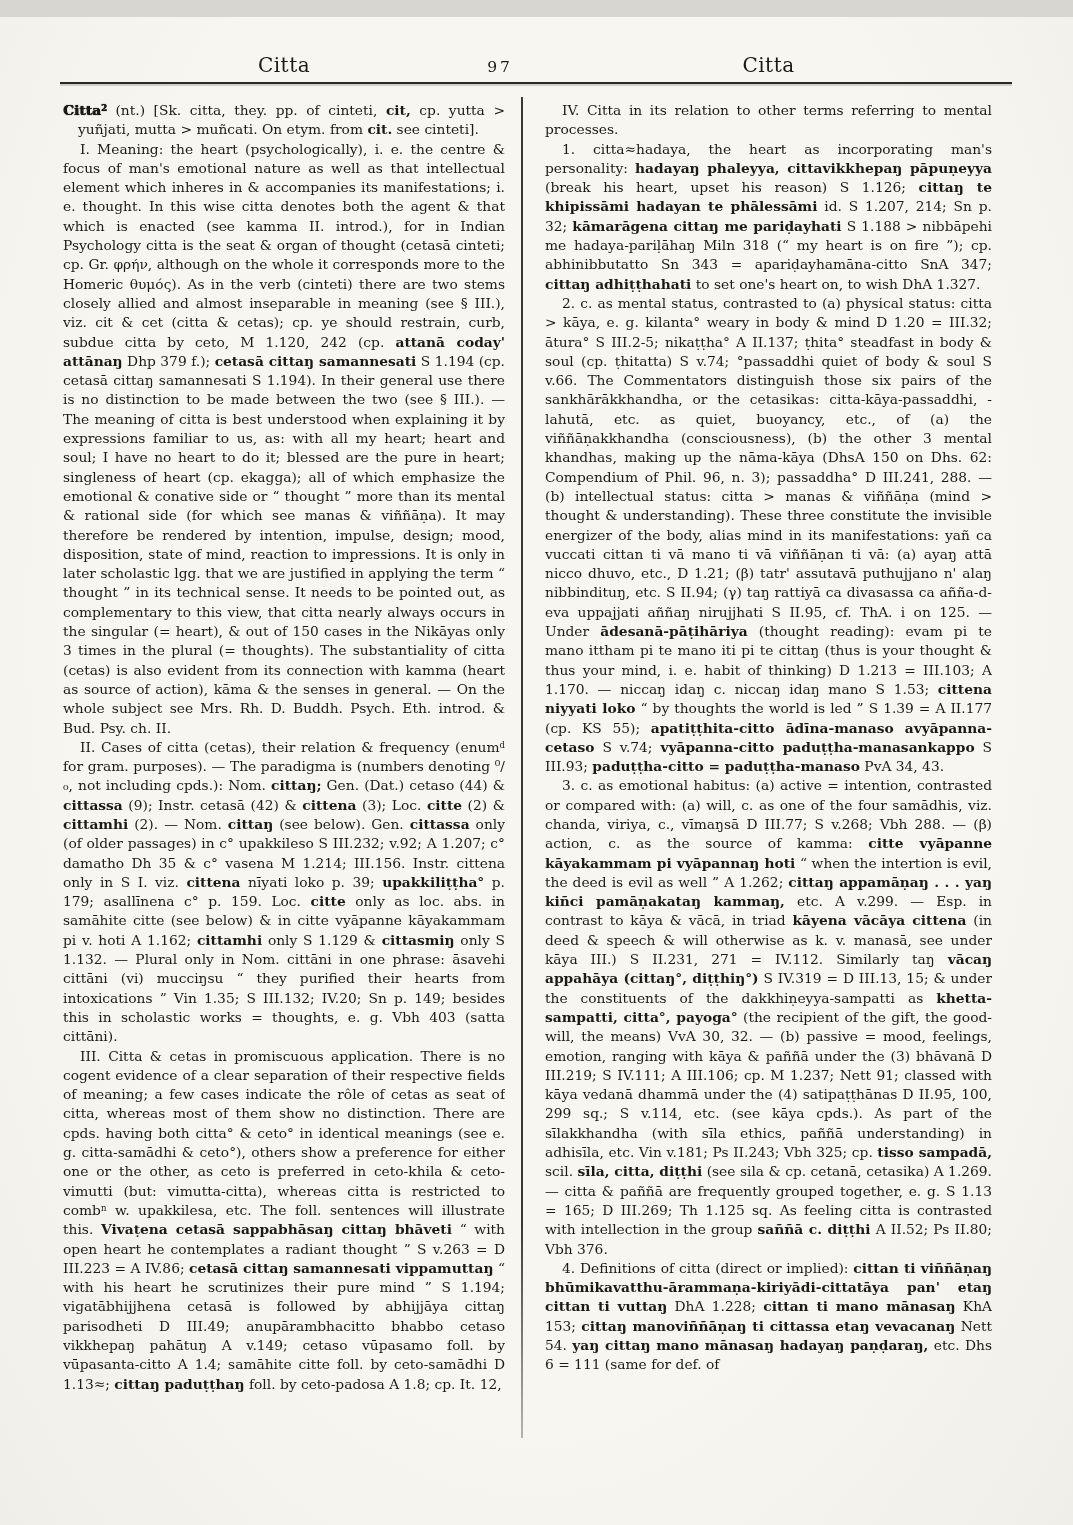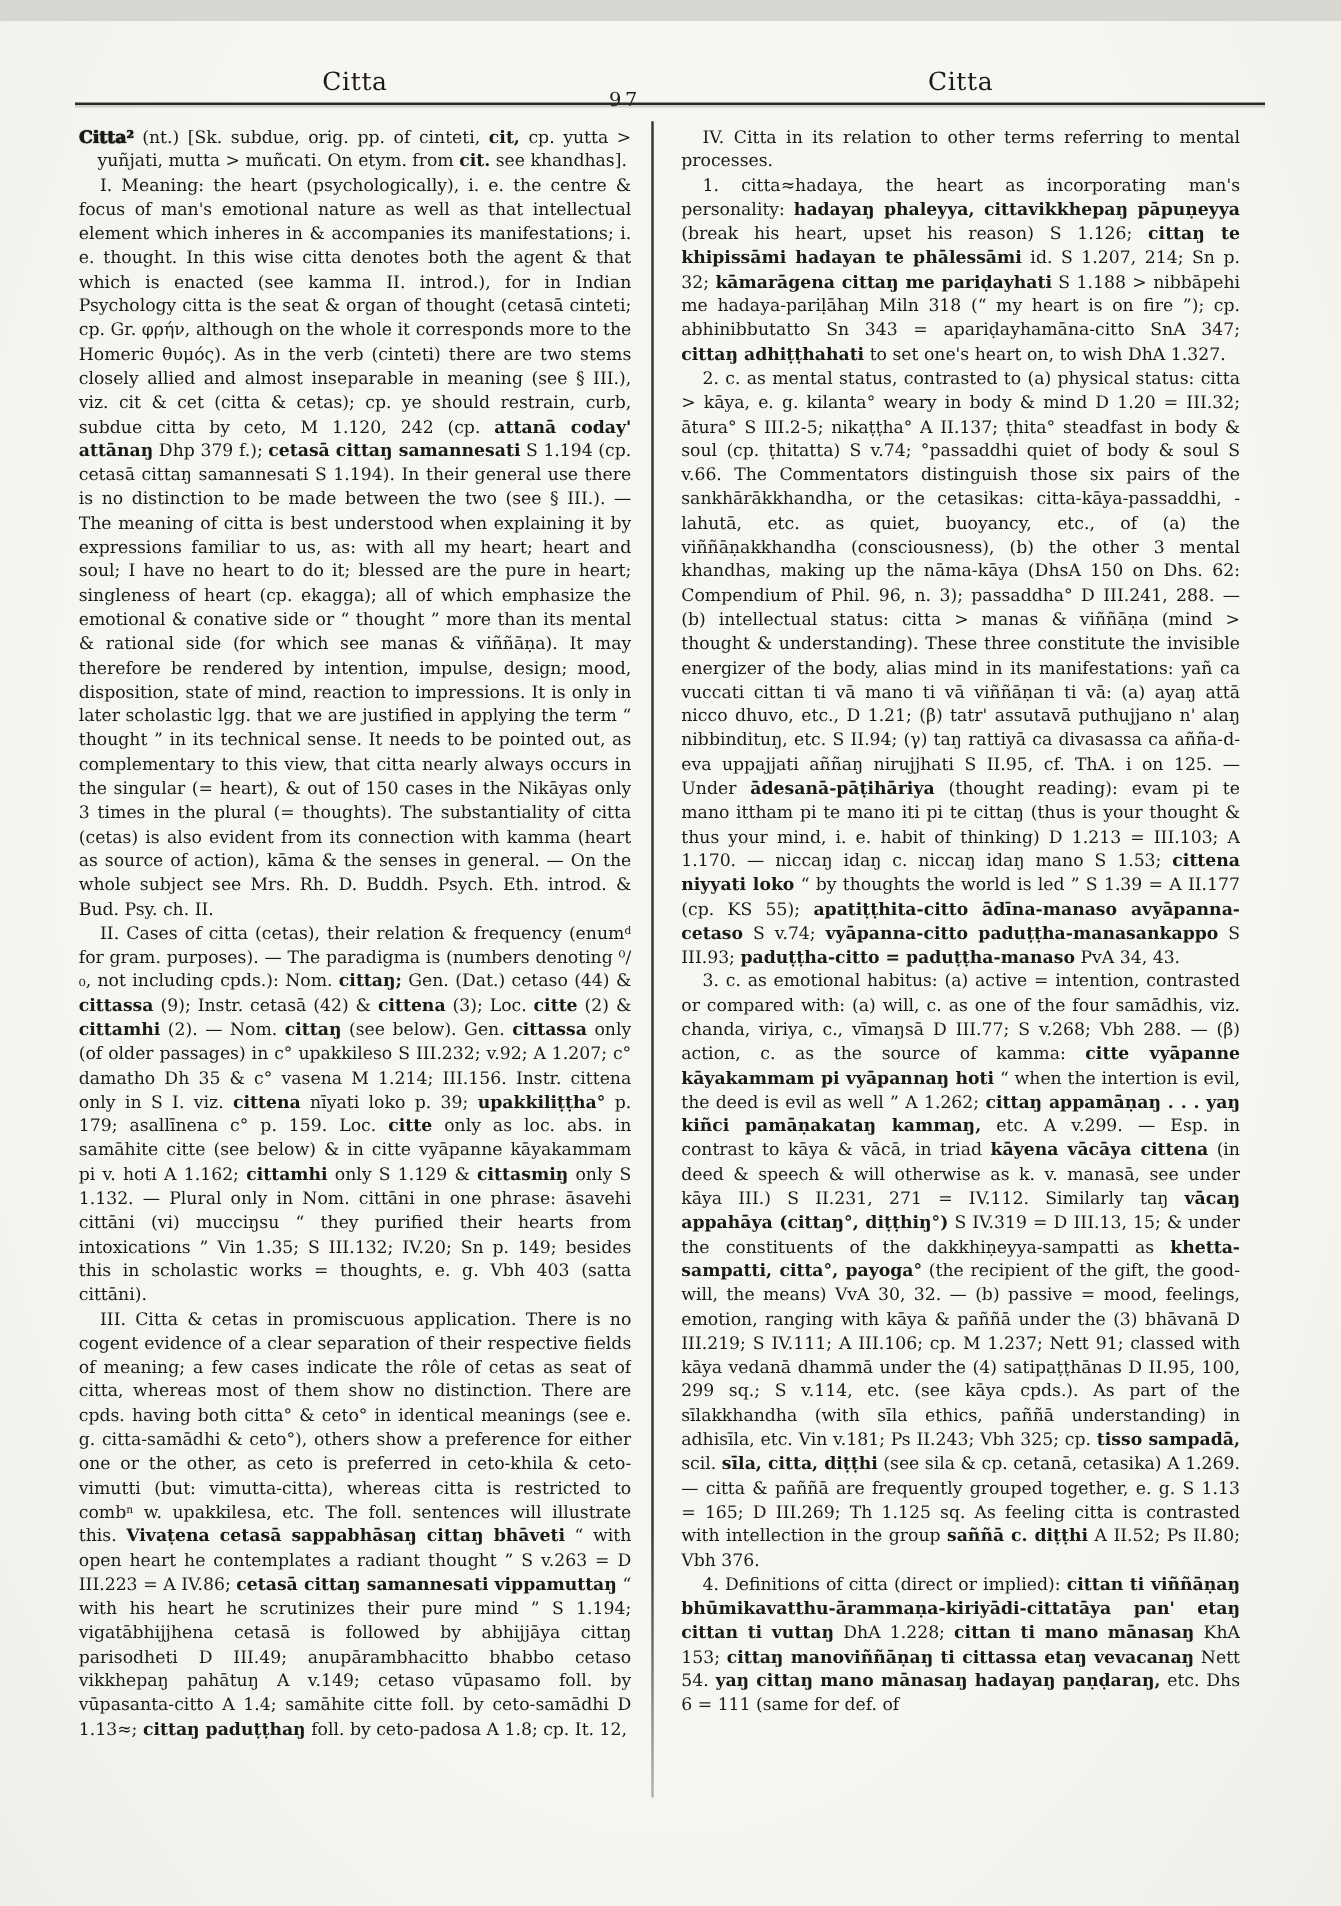--- a/index.html
+++ b/index.html
@@ -14,21 +14,21 @@
     font-family:"DejaVu Serif","Liberation Serif",serif;
     color:#1c1a17;
   }
   .running-head{
     position:absolute;top:36px;height:26px;
     font-size:20px;letter-spacing:.5px;text-align:center;
   }
   .head-left{left:63px;width:442px;}
   .head-right{left:545px;width:447px;}
   .page-number{
-    position:absolute;top:54px;left:400px;width:200px;
+    position:absolute;top:41px;left:400px;width:200px;
     font-size:15.5px;letter-spacing:3px;text-align:center;
   }
   .head-rule{
     position:absolute;top:65px;left:60px;width:952px;height:2px;
     background:#2b2925;
     box-shadow:0 2px 0 rgba(43,41,37,.18);
   }
   .col-divider{
     position:absolute;top:80px;left:521px;width:2px;height:1341px;
     background:linear-gradient(#3a3834 84%, rgba(58,56,52,.35));
@@ -56,21 +56,21 @@
 <body>
 
 <div class="page" style="color: rgb(28, 26, 23);">
   <div class="running-head head-left">Citta</div>
   <div class="page-number">97</div>
   <div class="running-head head-right">Citta</div>
   <div class="head-rule"></div>
   <div class="col-divider"></div>
   <div class="columns">
     <div class="col col-left">
-        <div class="para hang"><span class="bsmudge">Citta</span><span class="bsmudge sup">2</span><span> (nt.) [Sk. subdue, orig. pp. of cinteti, </span><span class="b">cit,</span><span> cp. yutta &gt; yuñjati, mutta &gt; muñcati.  On etym. from </span><span class="b">cit.</span><span> see khandhas].</span></div>
+        <div class="para hang"><span class="bsmudge">Citta</span><span class="bsmudge sup">2</span><span> (nt.) [Sk. citta, they. pp. of cinteti, </span><span class="b">cit,</span><span> cp. yutta &gt; yuñjati, mutta &gt; muñcati.  On etym. from </span><span class="b">cit.</span><span> see cinteti].</span></div>
         <div class="para"><span>I. </span><span class="i">Meaning</span><span>: the heart (psychologically), i. e. the centre &amp; focus of man's emotional nature as well as that intellectual element which inheres in &amp; accompanies its manifestations; i. e. thought.  In this wise citta denotes both the agent &amp; that which is enacted (see kamma II. introd.), for in Indian Psychology citta is the seat &amp; organ of thought (cetasā cinteti; cp. Gr. φρήν, although on the whole it corresponds more to the Homeric θυμός).  As in the verb (cinteti) there are two stems closely allied and almost inseparable in meaning (see § III.), viz. cit &amp; cet (citta &amp; cetas); cp. ye should restrain, curb, subdue citta by ceto, M 1.120, 242 (cp. </span><span class="b">attanā coday' attānaŋ</span><span> Dhp 379 f.); </span><span class="b">cetasā cittaŋ samannesati</span><span> S 1.194 (cp. cetasā cittaŋ samannesati S 1.194).  In their general use there is no distinction to be made between the two (see § III.). — The meaning of citta is best understood when explaining it by expressions familiar to us, as: with all my heart; heart and soul; I have no heart to do it; blessed are the pure in heart; singleness of heart (cp. ekagga); all of which emphasize the emotional &amp; conative side or “ thought ” more than its mental &amp; rational side (for which see manas &amp; viññāṇa).  It may therefore be rendered by intention, impulse, design; mood, disposition, state of mind, reaction to impressions.  It is only in later scholastic lgg. that we are justified in applying the term “ thought ” in its technical sense.  It needs to be pointed out, as complementary to this view, that citta nearly always occurs in the singular (= heart), &amp; out of 150 cases in the Nikāyas only 3 times in the plural (= thoughts).  The substantiality of citta (cetas) is also evident from its connection with kamma (heart as source of action), kāma &amp; the senses in general. — On the whole subject see Mrs. Rh. D. </span><span class="i">Buddh. Psych. Eth.</span><span> introd. &amp; </span><span class="i">Bud. Psy.</span><span> ch. II.</span></div>
         <div class="para"><span>II. </span><span class="i">Cases of citta</span><span> (cetas), their relation &amp; frequency (enum</span><span class="sup">d</span><span> for gram. purposes). — The paradigma is (numbers denoting ⁰/₀, not including cpds.): Nom. </span><span class="b">cittaŋ;</span><span> Gen. (Dat.) cetaso (44) &amp; </span><span class="b">cittassa</span><span> (9); Instr. cetasā (42) &amp; </span><span class="b">cittena</span><span> (3); Loc. </span><span class="b">citte</span><span> (2) &amp; </span><span class="b">cittamhi</span><span> (2). — Nom. </span><span class="b">cittaŋ</span><span> (see below).  Gen. </span><span class="b">cittassa</span><span> only (of older passages) in c° upakkileso S III.232; v.92; A 1.207; c° damatho Dh 35 &amp; c° vasena M 1.214; III.156. Instr. cittena only in S I. viz. </span><span class="b">cittena</span><span> nīyati loko p. 39; </span><span class="b">upakkiliṭṭha°</span><span> p. 179; asallīnena c° p. 159.  Loc. </span><span class="b">citte</span><span> only as loc. abs. in samāhite citte (see below) &amp; in citte vyāpanne kāyakammam pi v. hoti A 1.162; </span><span class="b">cittamhi</span><span> only S 1.129 &amp; </span><span class="b">cittasmiŋ</span><span> only S 1.132. — Plural only in Nom. cittāni in one phrase: āsavehi cittāni (vi) mucciŋsu “ they purified their hearts from intoxications ” Vin 1.35; S III.132; IV.20; Sn p. 149; besides this in scholastic works = thoughts, e. g. Vbh 403 (satta cittāni).</span></div>
         <div class="para"><span>III. </span><span class="i">Citta &amp; cetas</span><span> in promiscuous application.  There is no cogent evidence of a clear separation of their respective fields of meaning; a few cases indicate the rôle of cetas as seat of citta, whereas most of them show no distinction.  There are cpds. having both citta° &amp; ceto° in identical meanings (see e. g. citta-samādhi &amp; ceto°), others show a preference for either one or the other, as ceto is preferred in ceto-khila &amp; ceto-vimutti (but: vimutta-citta), whereas citta is restricted to comb</span><span class="sup">n</span><span> w. upakkilesa, etc.  The foll. sentences will illustrate this.  </span><span class="b">Vivaṭena cetasā sappabhāsaŋ cittaŋ bhāveti</span><span> “ with open heart he contemplates a radiant thought ” S v.263 = D III.223 = A IV.86; </span><span class="b">cetasā cittaŋ samannesati vippamuttaŋ</span><span> “ with his heart he scrutinizes their pure mind ” S 1.194; vigatābhijjhena cetasā is followed by abhijjāya cittaŋ parisodheti D III.49; anupārambhacitto bhabbo cetaso vikkhepaŋ pahātuŋ A v.149; cetaso vūpasamo foll. by vūpasanta-citto A 1.4; samāhite citte foll. by ceto-samādhi D 1.13≈; </span><span class="b">cittaŋ paduṭṭhaŋ</span><span> foll. by ceto-padosa A 1.8; cp. It. 12,</span></div>
       </div>
     <div class="col col-right">
         <div class="para"><span>IV. </span><span class="i">Citta in its relation to other terms</span><span> referring to mental processes.</span></div>
         <div class="para"><span>1. citta≈hadaya, the heart as incorporating man's personality: </span><span class="b">hadayaŋ phaleyya, cittavikkhepaŋ pāpuṇeyya</span><span> (break his heart, upset his reason) S 1.126; </span><span class="b">cittaŋ te khipissāmi hadayan te phālessāmi</span><span> id. S 1.207, 214; Sn p. 32; </span><span class="b">kāmarāgena cittaŋ me pariḍayhati</span><span> S 1.188 &gt; nibbāpehi me hadaya-pariḷāhaŋ Miln 318 (“ my heart is on fire ”); cp. abhinibbutatto Sn 343 = apariḍayhamāna-citto SnA 347; </span><span class="b">cittaŋ adhiṭṭhahati</span><span> to set one's heart on, to wish DhA 1.327.</span></div>
         <div class="para"><span>2. c. as </span><span class="i">mental status</span><span>, contrasted to (a) </span><span class="i">physical</span><span> status: citta &gt; kāya, e. g. kilanta° weary in body &amp; mind D 1.20 = III.32; ātura° S III.2-5; nikaṭṭha° A II.137; ṭhita° steadfast in body &amp; soul (cp. ṭhitatta) S v.74; °passaddhi quiet of body &amp; soul S v.66.  The Commentators distinguish those six pairs of the sankhārākkhandha, or the cetasikas: citta-kāya-passaddhi, -lahutā, etc. as quiet, buoyancy, etc., of (a) the viññāṇakkhandha (consciousness), (b) the other 3 mental khandhas, making up the nāma-kāya (DhsA 150 on Dhs. 62: </span><span class="i">Compendium of Phil.</span><span> 96, </span><span class="i">n.</span><span> 3); passaddha° D III.241, 288. — (b) </span><span class="i">intellectual</span><span> status: citta &gt; manas &amp; viññāṇa (mind &gt; thought &amp; understanding).  These three constitute the invisible energizer of the body, alias mind in its manifestations: yañ ca vuccati cittan ti vā mano ti vā viññāṇan ti vā: (</span><span class="i">a</span><span>) ayaŋ attā nicco dhuvo, etc., D 1.21; (β) tatr' assutavā puthujjano n' alaŋ nibbindituŋ, etc. S II.94; (γ) taŋ rattiyā ca divasassa ca añña-d-eva uppajjati aññaŋ nirujjhati S II.95, cf. ThA. i on 125. — Under </span><span class="b">ādesanā-pāṭihāriya</span><span> (thought reading): evam pi te mano ittham pi te mano iti pi te cittaŋ (thus is your thought &amp; thus your mind, i. e. habit of thinking) D 1.213 = III.103; A 1.170. — niccaŋ idaŋ c. niccaŋ idaŋ mano S 1.53; </span><span class="b">cittena niyyati loko</span><span> “ by thoughts the world is led ” S 1.39 = A II.177 (cp. KS 55); </span><span class="b">apatiṭṭhita-citto ādīna-manaso avyāpanna-cetaso</span><span> S v.74; </span><span class="b">vyāpanna-citto paduṭṭha-manasankappo</span><span> S III.93; </span><span class="b">paduṭṭha-citto = paduṭṭha-manaso</span><span> PvA 34, 43.</span></div>
         <div class="para"><span>3. c. as </span><span class="i">emotional habitus</span><span>: (a) </span><span class="i">active</span><span> = intention, contrasted or compared with: (</span><span class="i">a</span><span>) will, c. as one of the four samādhis, viz. chanda, viriya, c., vīmaŋsā D III.77; S v.268; Vbh 288. — (β) action, c. as the source of kamma: </span><span class="b">citte vyāpanne kāyakammam pi vyāpannaŋ hoti</span><span> “ when the intertion is evil, the deed is evil as well ” A 1.262; </span><span class="b">cittaŋ appamāṇaŋ . . . yaŋ kiñci pamāṇakataŋ kammaŋ,</span><span> etc. A v.299. — Esp. in contrast to kāya &amp; vācā, in triad </span><span class="b">kāyena vācāya cittena</span><span> (in deed &amp; speech &amp; will otherwise as k. v. manasā, see under kāya III.) S II.231, 271 = IV.112.  Similarly taŋ </span><span class="b">vācaŋ appahāya (cittaŋ°, diṭṭhiŋ°)</span><span> S IV.319 = D III.13, 15; &amp; under the constituents of the dakkhiṇeyya-sampatti as </span><span class="b">khetta-sampatti, citta°, payoga°</span><span> (the recipient of the gift, the good-will, the means) VvA 30, 32. — (b) </span><span class="i">passive</span><span> = mood, feelings, emotion, ranging with kāya &amp; paññā under the (3) bhāvanā D III.219; S IV.111; A III.106; cp. M 1.237; Nett 91; classed with kāya vedanā dhammā under the (4) satipaṭṭhānas D II.95, 100, 299 sq.; S v.114, etc. (see kāya cpds.).  As part of the sīlakkhandha (with sīla ethics, paññā understanding) in adhisīla, etc. Vin v.181; Ps II.243; Vbh 325; cp. </span><span class="b">tisso sampadā,</span><span> scil. </span><span class="b">sīla, citta, diṭṭhi</span><span> (see sila &amp; cp. cetanā, cetasika) A 1.269. — citta &amp; paññā are frequently grouped together, e. g. S 1.13 = 165; D III.269; Th 1.125 sq.  As feeling citta is contrasted with intellection in the group </span><span class="b">saññā c. diṭṭhi</span><span> A II.52; Ps II.80; Vbh 376.</span></div>
         <div class="para"><span>4. </span><span class="i">Definitions of citta</span><span> (direct or implied): </span><span class="b">cittan ti viññāṇaŋ bhūmikavatthu-ārammaṇa-kiriyādi-cittatāya pan' etaŋ cittan ti vuttaŋ</span><span> DhA 1.228; </span><span class="b">cittan ti mano mānasaŋ</span><span> KhA 153; </span><span class="b">cittaŋ manoviññāṇaŋ ti cittassa etaŋ vevacanaŋ</span><span> Nett 54.  </span><span class="b">yaŋ cittaŋ mano mānasaŋ hadayaŋ paṇḍaraŋ,</span><span> etc. Dhs 6 = 111 (same for def. of</span></div>

